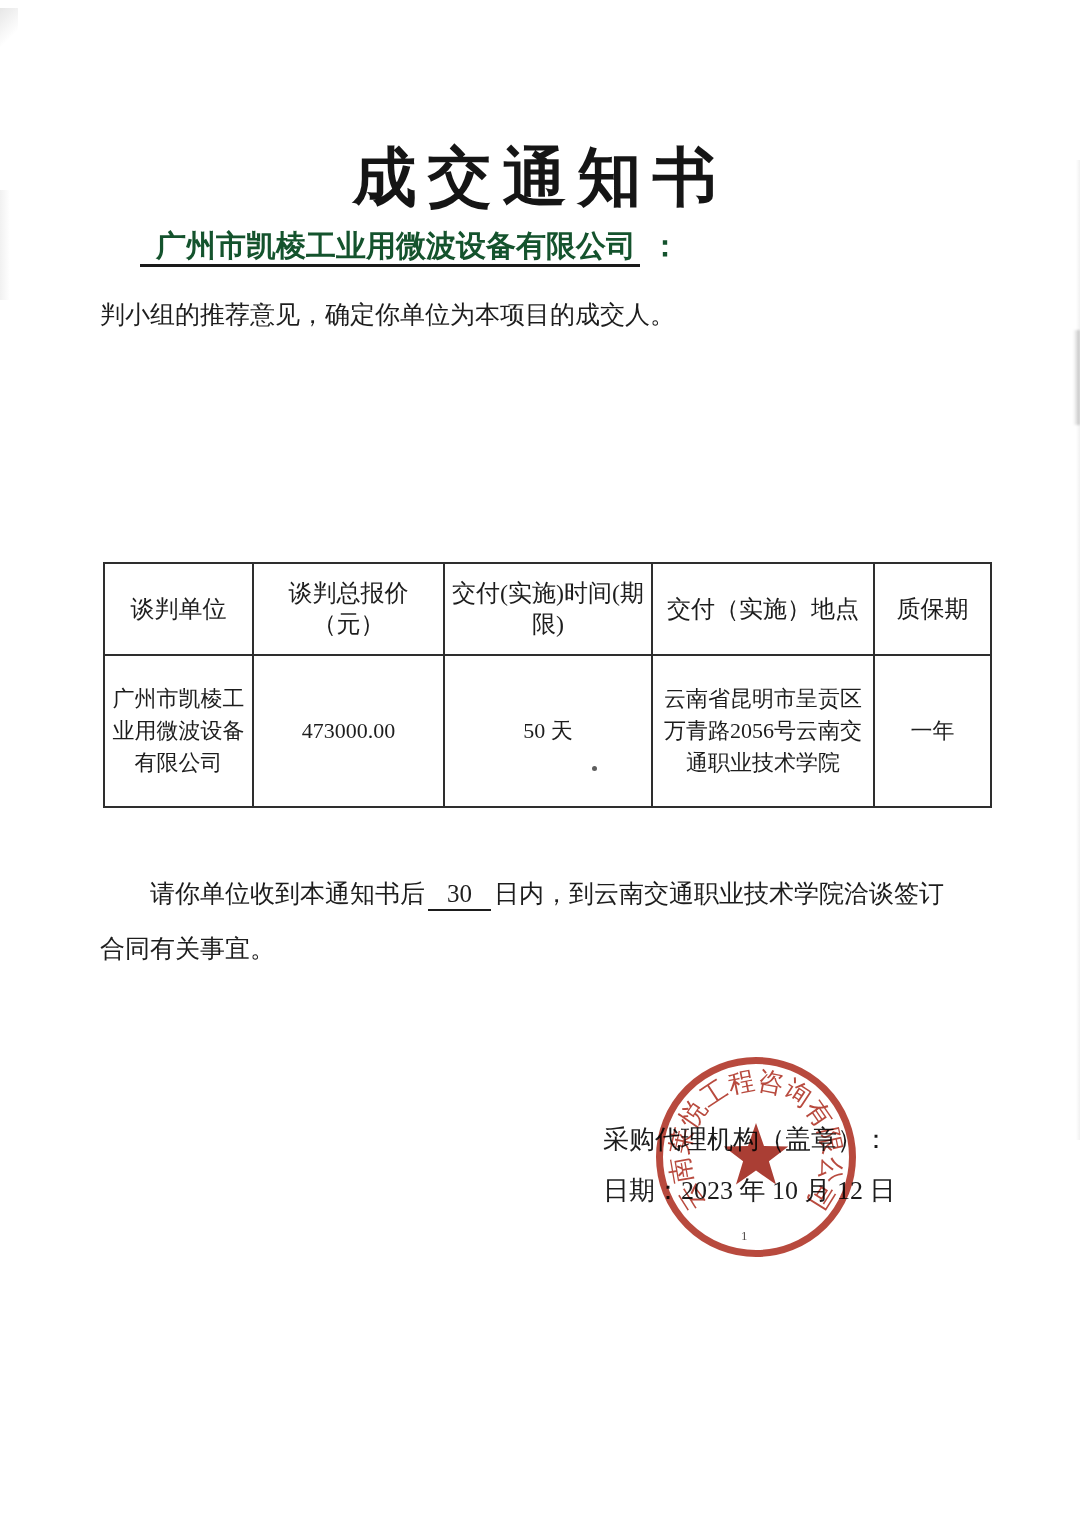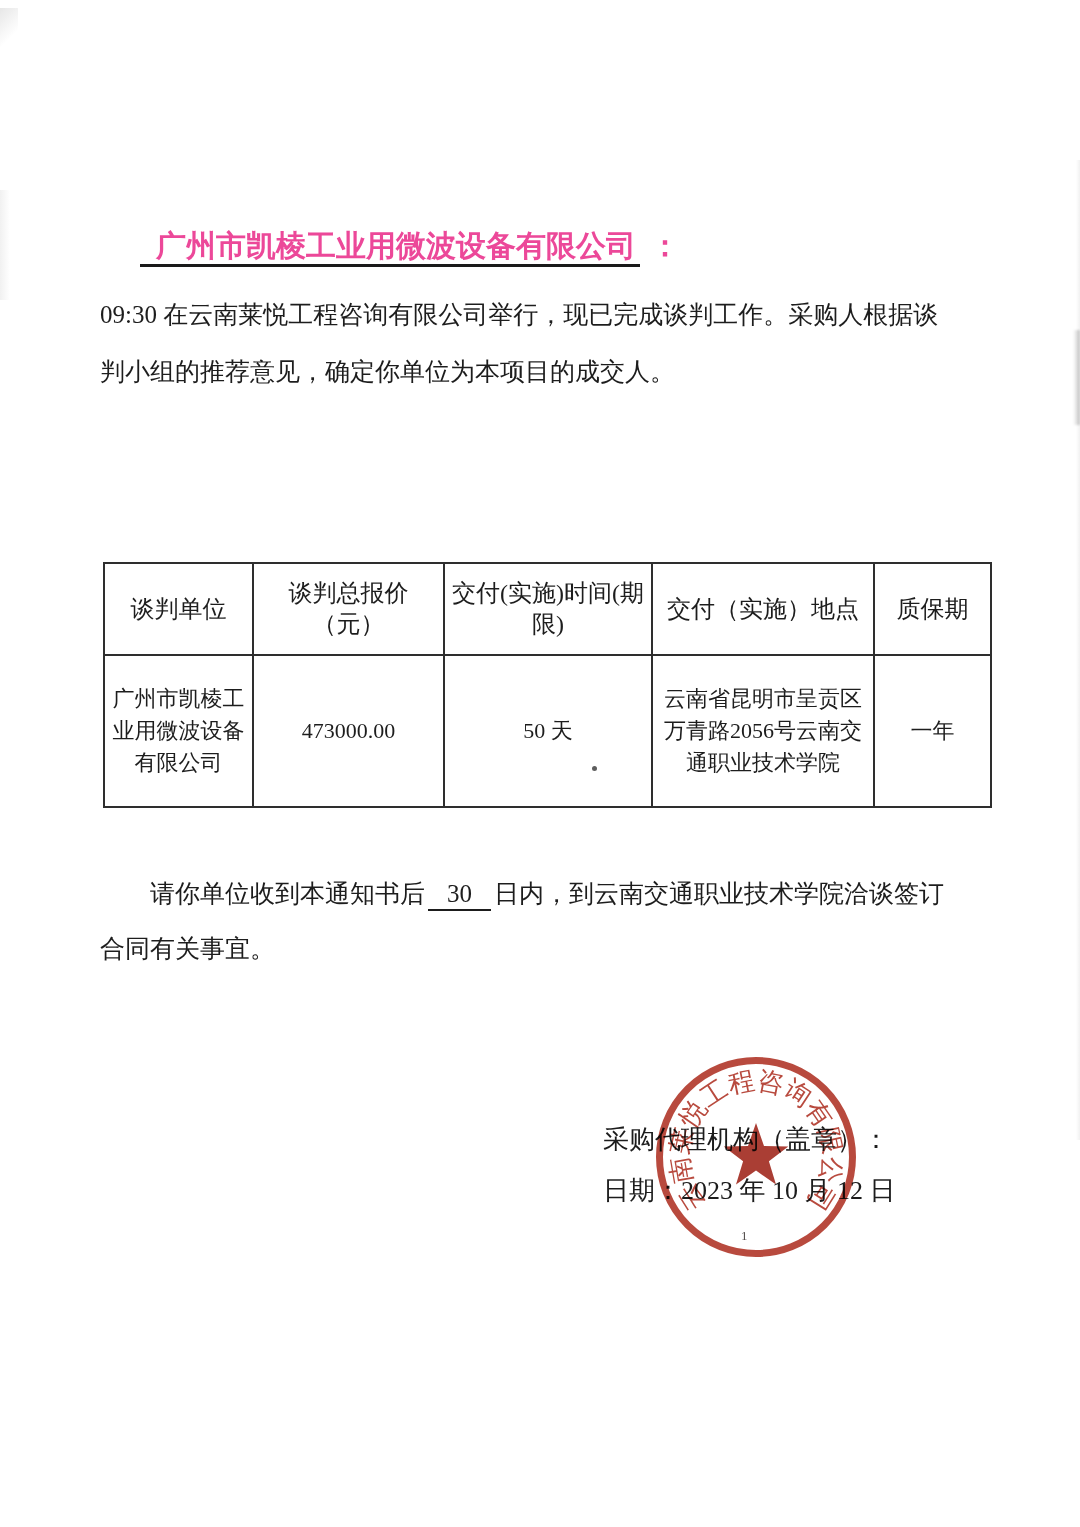--- a/index.html
+++ b/index.html
@@ -25,21 +25,21 @@
 
   .title {
     position:absolute; top:134px; left:0; width:100%;
     text-align:center;
     font-size:64px; font-weight:bold;
     letter-spacing:11px;
     color:#151515;
   }
   .addressee {
     position:absolute; top:229px; left:140px;
-    font-size:30px; font-weight:bold; color:#ec4899;
+    font-size:30px; font-weight:bold; color:#14532d;
     line-height:34px;
   }
   .addressee .addr-name {
     border-bottom:3px solid #1a1a1a;
     padding:0 4px 2px 16px;
   }
   .addressee .addr-colon { margin-left:10px; }
 
   .body-para {
     position:absolute; top:286px; left:100px; width:880px;
@@ -103,27 +103,27 @@
 </head>
 <body>
 
 <div class="page">
 
   <div class="smudge tl"></div>
   <div class="smudge lm"></div>
   <div class="smudge re"></div>
   <div class="smudge re2"></div>
 
+  <h1 class="title">成交通知书</h1>
 
   <div class="addressee">
     <span class="addr-name">广州市凯棱工业用微波设备有限公司</span><span class="addr-colon">：</span>
   </div>
 
   <div class="body-para" id="body-lines">
-      <div class="doc-line"><span>09:30 在云南莱悦工程咨询有限公司举行，现已完成谈判工作。采购人根据谈</span></div>
       <div class="doc-line"><span>判小组的推荐意见，确定你单位为本项目的成交人。</span></div>
     </div>
 
   <table class="award">
     <colgroup>
       <col style="width:149px">
         <col style="width:191px">
         <col style="width:208px">
         <col style="width:222px">
         <col style="width:117px">

